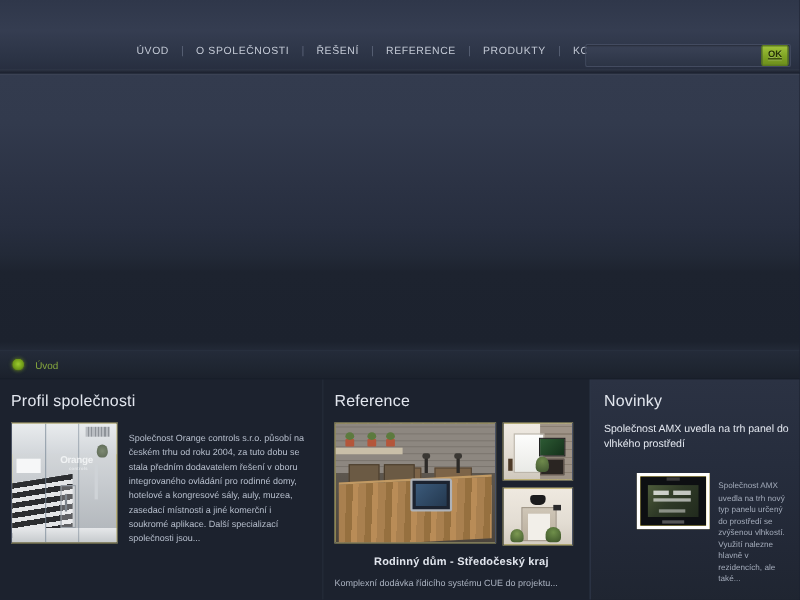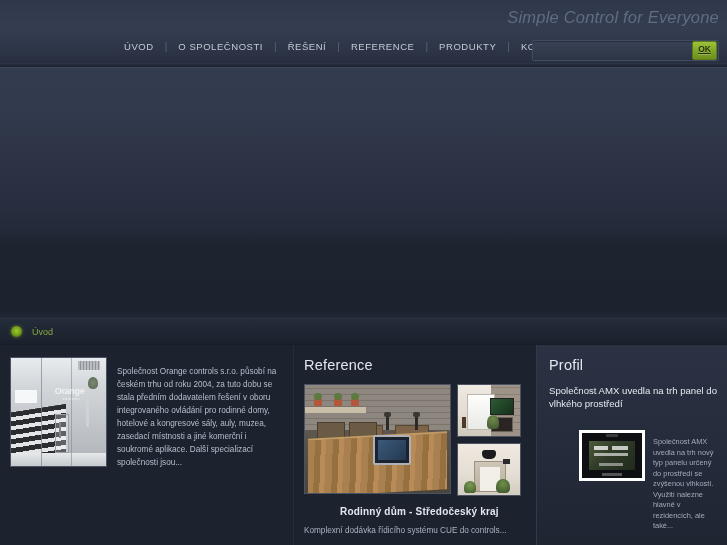--- a/index.html
+++ b/index.html
@@ -339,21 +339,20 @@
     text-shadow: 0 1px 0 rgba(255,255,255,.28);
     box-shadow: 0 1px 1px rgba(0,0,0,.35);
   }
 </style>
 </head>
 <body>
 
 <div class="header">
 
 
-  <div class="tagline">Simple Control for Everyone</div>
 
   <nav class="nav">
     <a class="nav-item" href="#">ÚVOD</a>
     <span class="nav-sep">|</span>
     <a class="nav-item" href="#">O SPOLEČNOSTI</a>
     <span class="nav-sep">|</span>
     <a class="nav-item" href="#">ŘEŠENÍ</a>
     <span class="nav-sep">|</span>
     <a class="nav-item" href="#">REFERENCE</a>
     <span class="nav-sep">|</span>
@@ -370,20 +369,21 @@
 <div class="banner"></div>
 
 <div class="breadcrumb">
   <span class="crumb-dot"></span>
   <a class="crumb-link" href="#">Úvod</a>
 </div>
 
 <div class="main">
 
   <div class="col col-profile">
+    <h2 class="col-title">Profil společnosti</h2>
     <div class="profile-body">
       <div class="photo photo-profile">
         <div class="lobby">
           <div class="ceil"></div>
           <div class="vent"></div>
           <div class="win"></div>
           <div class="stairs"></div>
           <div class="floor"></div>
           <div class="glass"></div>
           <div class="glass2"></div>
@@ -434,25 +434,25 @@
             <div class="spk"></div>
             <div class="doorw"></div>
             <div class="kp"></div>
             <div class="pl1"></div>
             <div class="pl2"></div>
           </div>
         </div>
       </div>
     </div>
     <h3 class="ref-title">Rodinný dům - Středočeský kraj</h3>
-    <p class="ref-desc">Komplexní dodávka řídicího systému CUE do controls...</p>
+    <p class="ref-desc">Komplexní dodávka řídicího systému CUE do projektu...</p>
   </div>
 
   <div class="col col-novinky">
-    <h2 class="col-title">Profil</h2>
+    <h2 class="col-title">Novinky</h2>
     <h3 class="news-title">Společnost AMX uvedla na trh panel do vlhkého prostředí</h3>
     <div class="news-body">
       <div class="photo photo-news">
         <div class="tp">
           <div class="screen">
             <div class="row2"></div>
             <div class="row3"></div>
           </div>
           <div class="top"></div>
           <div class="btm"></div>

